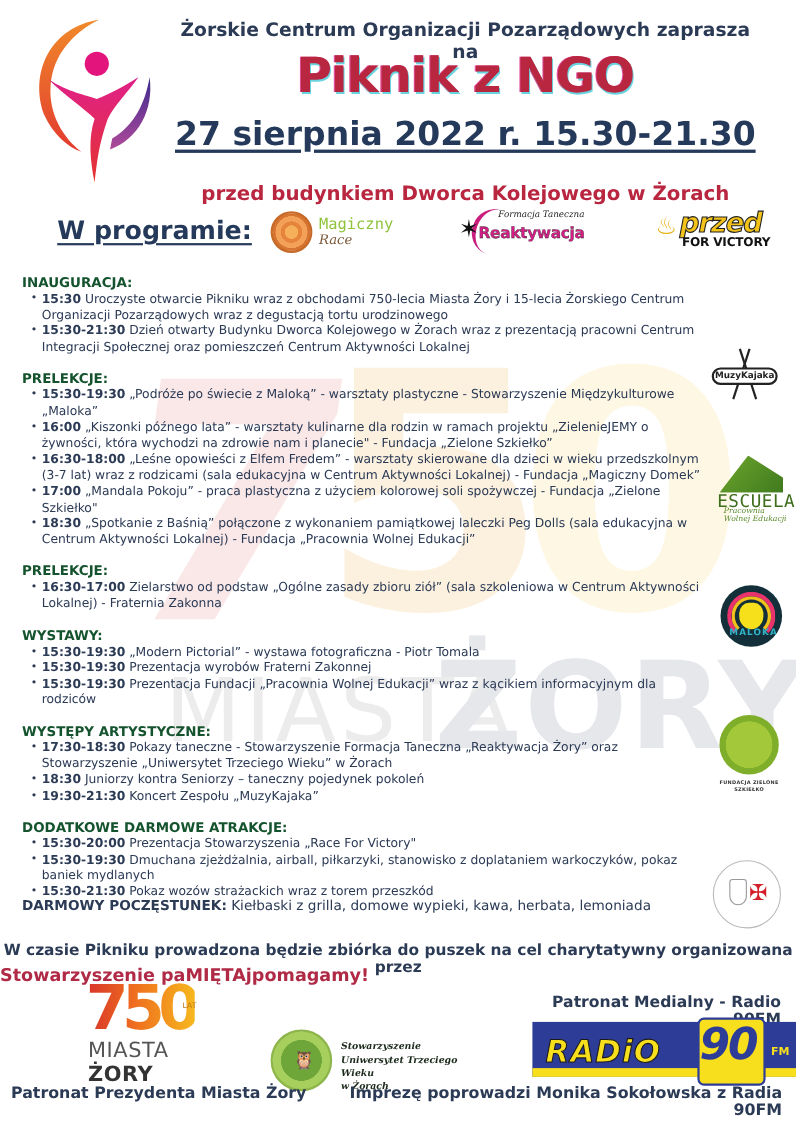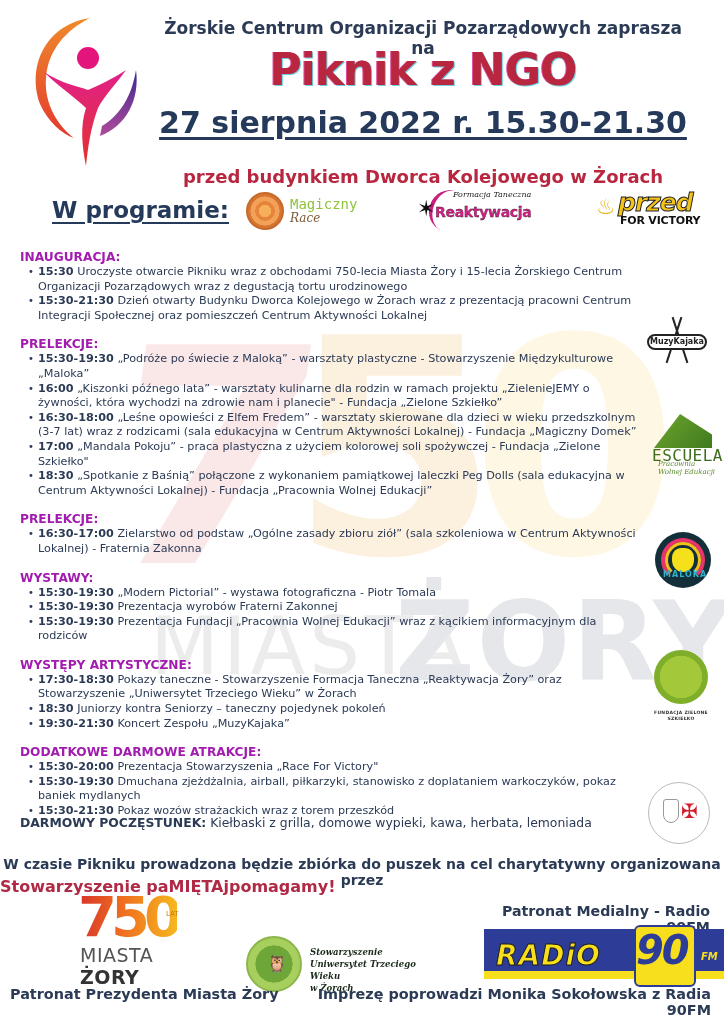--- a/index.html
+++ b/index.html
@@ -39,21 +39,21 @@
   .sp-reakt .fig { position: absolute; left: 2px; top: 8px; font-size: 22px; color: #111; }
 
   .sp-race { left: 596px; top: 192px; width: 118px; height: 40px; }
   .sp-race .flame { position: absolute; left: 0; top: 2px; font-size: 22px; color: #e4b41a; }
   .sp-race .t1 { position: absolute; left: 22px; top: -4px; font-size: 25px; font-weight: bold; font-style: italic; color: #f4c31a; -webkit-text-stroke: 1px #222; letter-spacing: -1px; }
   .sp-race .t2 { position: absolute; left: 24px; top: 22px; font-size: 11px; font-weight: bold; color: #111; letter-spacing: -.2px; }
 
   
   .program { left: 20px; top: 250px; width: 620px; font-size: 11.2px; line-height: 14.6px; color: #2b3a55; }
   .section { margin-bottom: 14px; }
-  .sec-title { font-weight: bold; font-size: 12.2px; color: #a21caf; margin-bottom: 0px; line-height: 15px; }
+  .sec-title { font-weight: bold; font-size: 12.2px; color: #14532d; margin-bottom: 0px; line-height: 15px; }
   .items { list-style: none; padding-left: 4px; }
   .item { display: flex; }
   .item .bullet { width: 14px; flex: none; text-align: center; font-size: 10px; line-height: 14.6px; }
   .item .txt { flex: 1; }
   .item b { font-weight: bold; }
   .food { left: 20px; top: 815px; font-size: 12.4px; color: #2b3a55; }
   .food b { font-weight: bold; }
 
   
   .lg-muzy { left: 643px; top: 316px; width: 68px; height: 48px; font-weight: bold; }
@@ -95,21 +95,21 @@
   .lg-utw .c { position: absolute; left: 0; top: 0; width: 56px; height: 56px; border-radius: 50%; background: radial-gradient(circle, #6fa63a 0 50%, #a7cf5d 51% 72%, #ffffff 73% 100%); border: 2px solid #8db54b; }
   .lg-utw .owl { position: absolute; left: 21px; top: 18px; font-size: 16px; color: #1d1d1d; }
   .lg-utw .t { position: absolute; left: 64px; top: 10px; font-size: 8.5px; line-height: 12px; font-style: italic; font-weight: bold; font-family: "DejaVu Serif", serif; color: #1b2a1b; }
 
   .media-label { left: 460px; top: 903px; width: 250px; text-align: right; font-weight: bold; font-size: 14.2px; color: #2b3a55; }
   .lg-radio { left: 484px; top: 925px; width: 250px; height: 62px; }
   .lg-radio .band { position: absolute; left: 0; top: 4px; width: 250px; height: 50px; background: #2d3d97; border-bottom: 8px solid #f7df1e; }
   .lg-radio .word { position: absolute; left: 12px; top: 14px; font-size: 28px; font-weight: bold; font-style: italic; color: #f7df1e; -webkit-text-stroke: 1px #1a1a1a; letter-spacing: 1px; }
   .lg-radio .box { position: absolute; left: 150px; top: 0; width: 62px; height: 62px; background: #f7df1e; border-radius: 6px; border: 2px solid #2d3d97; }
   .lg-radio .num { position: absolute; left: 152px; top: 2px; font-size: 40px; font-weight: bold; font-style: italic; color: #2d3d97; letter-spacing: -2px; }
-  .lg-radio .fm { position: absolute; left: 217px; top: 26px; font-size: 10px; font-weight: bold; font-style: italic; color: #f7df1e; }
+  .lg-radio .fm { position: absolute; left: 217px; top: 26px; font-size: 10px; font-weight: bold; color: #f7df1e; }
 
   .patron-pres { left: 10px; top: 986px; font-weight: bold; font-size: 14.4px; color: #2b3a55; }
   .host { left: 313px; top: 986px; width: 398px; text-align: right; font-weight: bold; font-size: 14.4px; color: #2b3a55; }
 </style>
 </head>
 <body>
 
 <div class="wm wm-7">7</div>
 <div class="wm wm-5">5</div>
 <div class="wm wm-0">0</div>

